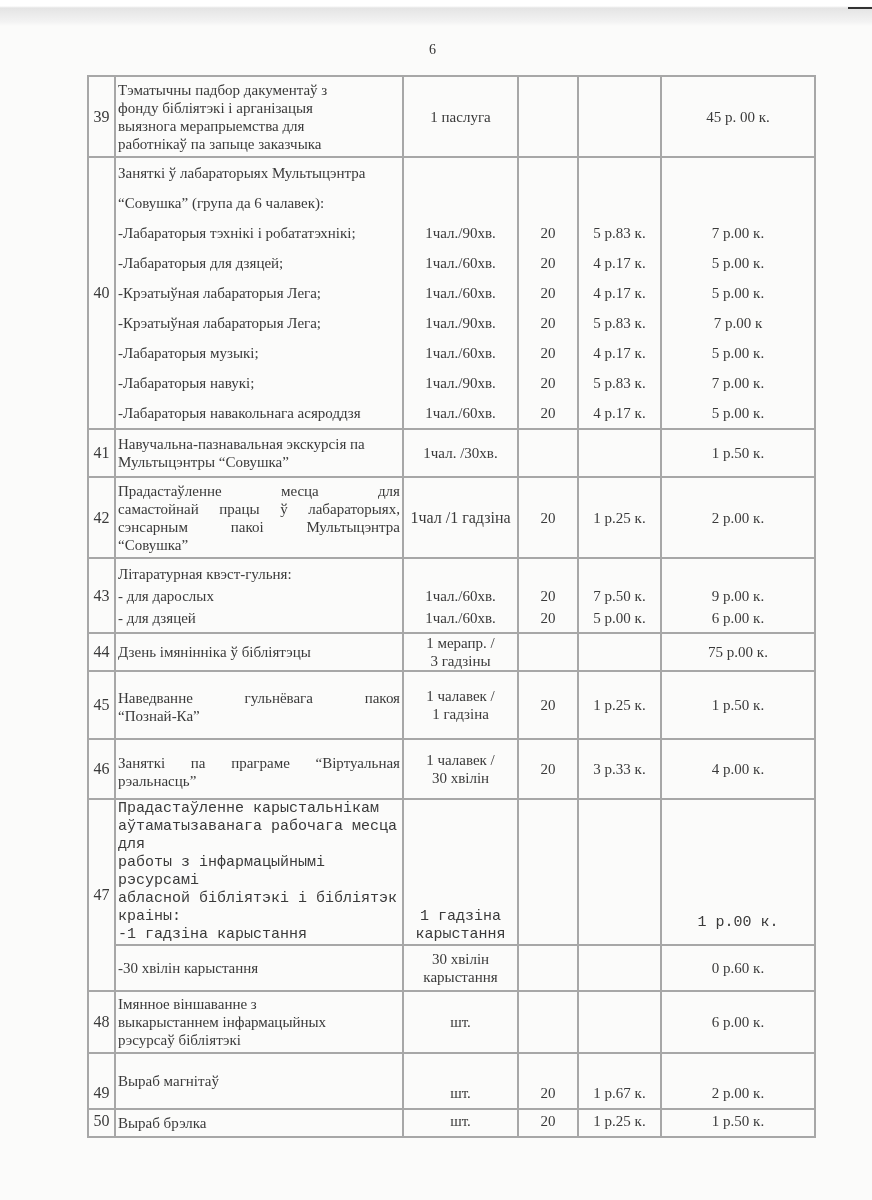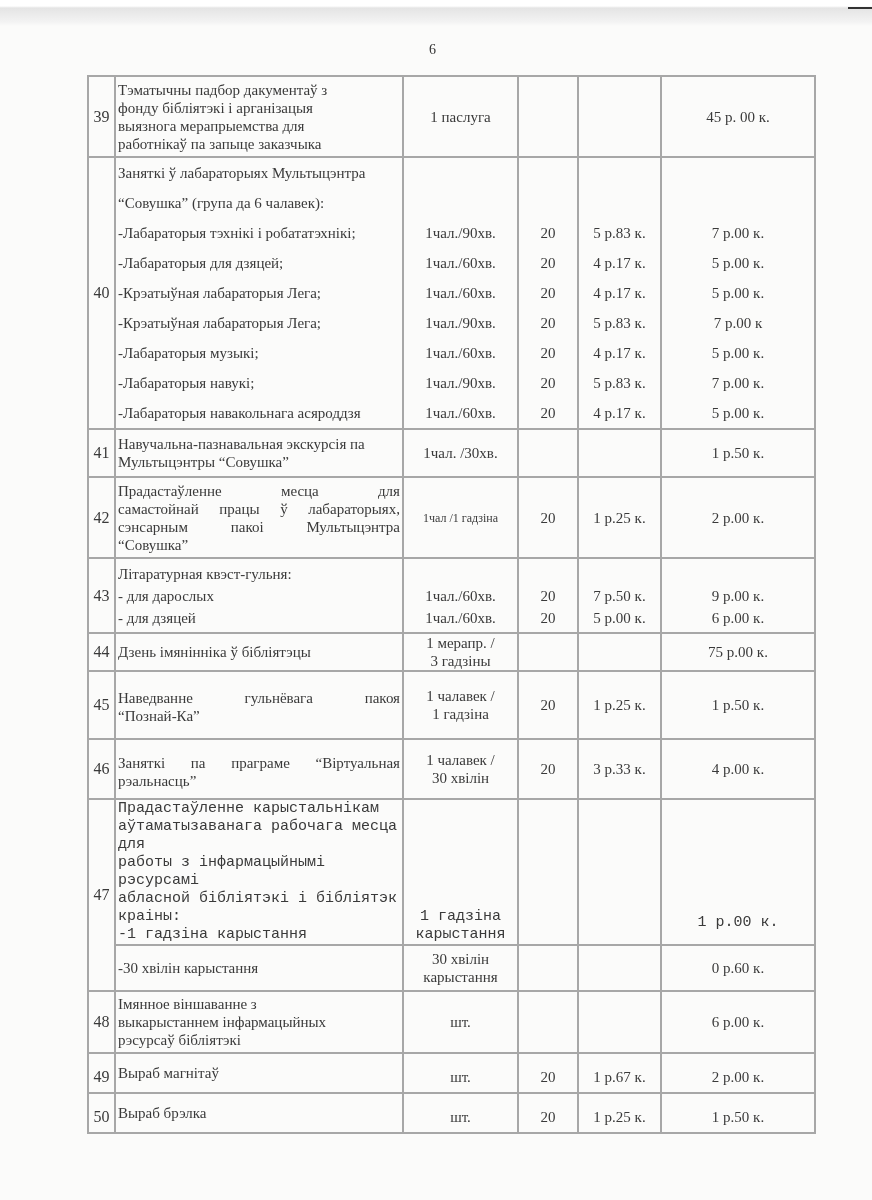--- a/index.html
+++ b/index.html
@@ -138,21 +138,21 @@
   </tr>
 
   <tr style="height:81px">
     <td class="num">42</td>
     <td class="name">
       <div class="justify">Прадастаўленне месца для</div>
       <div class="justify">самастойнай працы ў лабараторыях,</div>
       <div class="justify">сэнсарным пакоі Мультыцэнтра</div>
       <div>“Совушка”</div>
     </td>
-    <td class="c" style="font-size:12px">1чал /1 гадзіна</td>
+    <td class="c" style="font-size:16px">1чал /1 гадзіна</td>
     <td class="c">20</td>
     <td class="c">1 р.25 к.</td>
     <td class="c">2 р.00 к.</td>
   </tr>
 
   <tr style="height:75px">
     <td class="num">43</td>
     <td class="name">
       <div style="line-height:22px">Літаратурная квэст-гульня:</div>
       <div style="line-height:22px">- для дарослых</div>
@@ -257,30 +257,30 @@
       <div>Імяннoе віншаванне з</div>
       <div>выкарыстаннем інфармацыйных</div>
       <div>рэсурсаў бібліятэкі</div>
     </td>
     <td class="c">шт.</td>
     <td class="c"></td>
     <td class="c"></td>
     <td class="c">6 р.00 к.</td>
   </tr>
 
-  <tr style="height:40px">
+  <tr style="height:56px">
     <td class="num" style="vertical-align:bottom;padding-bottom:6px">49</td>
     <td class="name top">Выраб магнітаў</td>
     <td class="c" style="vertical-align:bottom;padding-bottom:6px">шт.</td>
     <td class="c" style="vertical-align:bottom;padding-bottom:6px">20</td>
     <td class="c" style="vertical-align:bottom;padding-bottom:6px">1 р.67 к.</td>
     <td class="c" style="vertical-align:bottom;padding-bottom:6px">2 р.00 к.</td>
   </tr>
 
-  <tr style="height:40px">
+  <tr style="height:28px">
     <td class="num" style="vertical-align:bottom;padding-bottom:6px">50</td>
     <td class="name top">Выраб брэлка</td>
     <td class="c" style="vertical-align:bottom;padding-bottom:6px">шт.</td>
     <td class="c" style="vertical-align:bottom;padding-bottom:6px">20</td>
     <td class="c" style="vertical-align:bottom;padding-bottom:6px">1 р.25 к.</td>
     <td class="c" style="vertical-align:bottom;padding-bottom:6px">1 р.50 к.</td>
   </tr>
 </tbody>
   </table>
 

